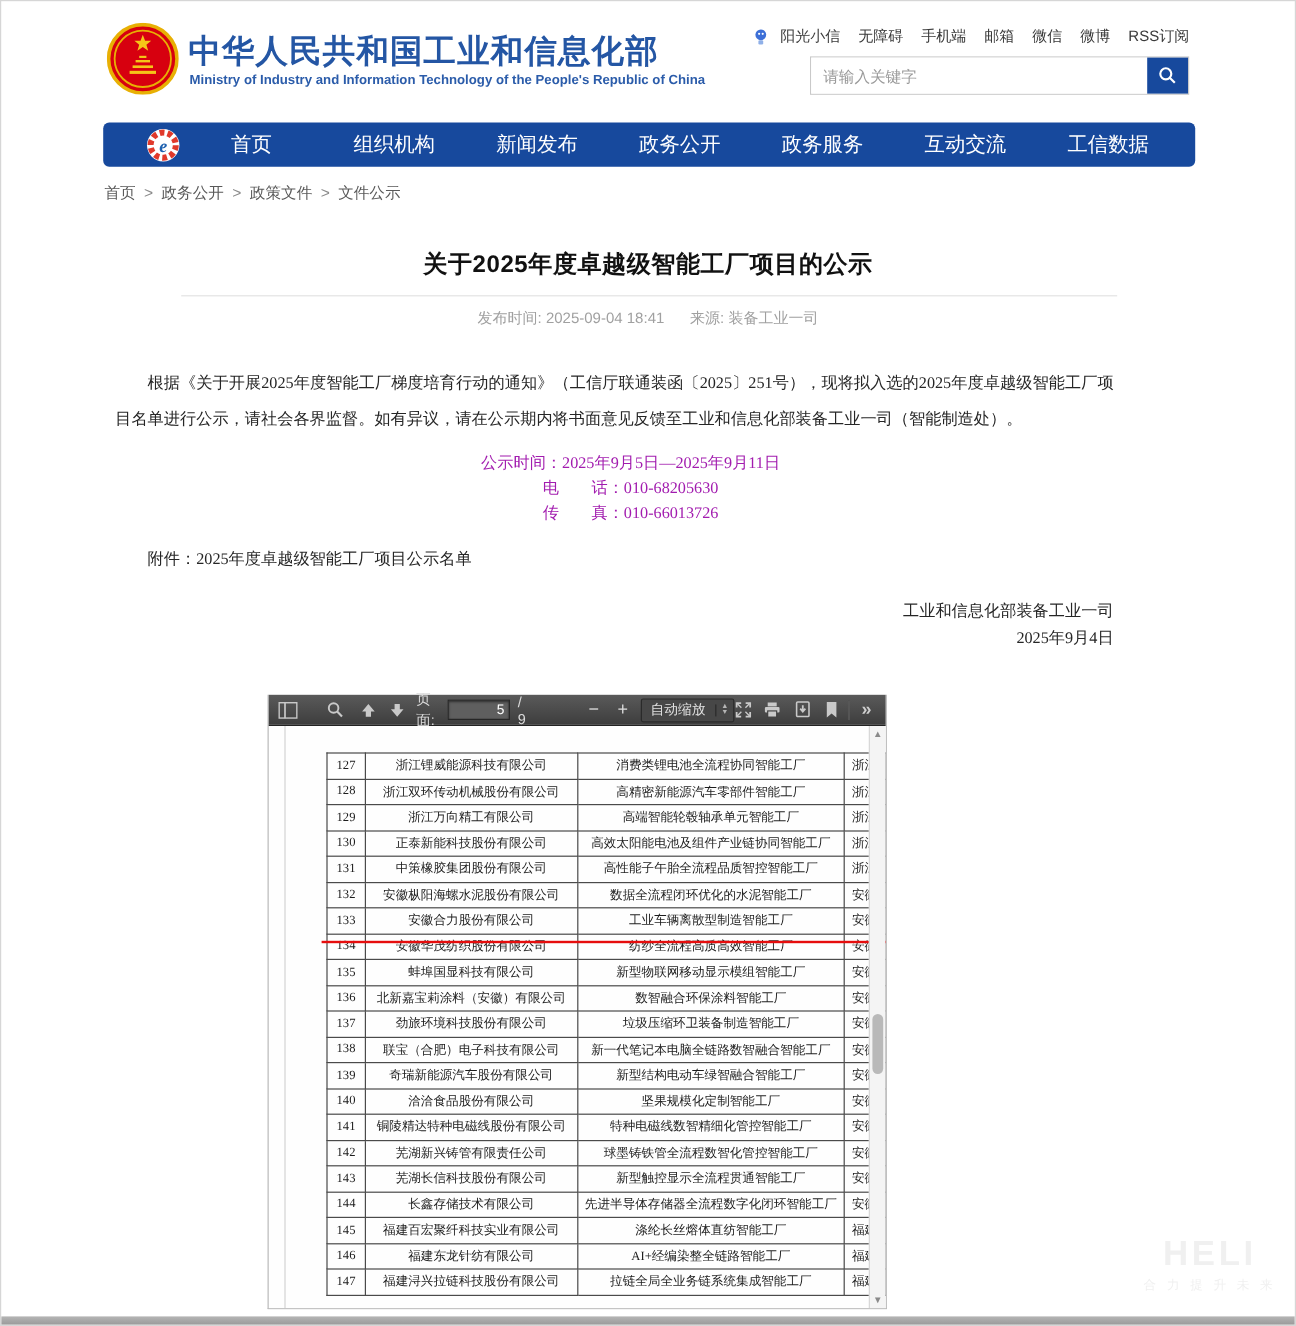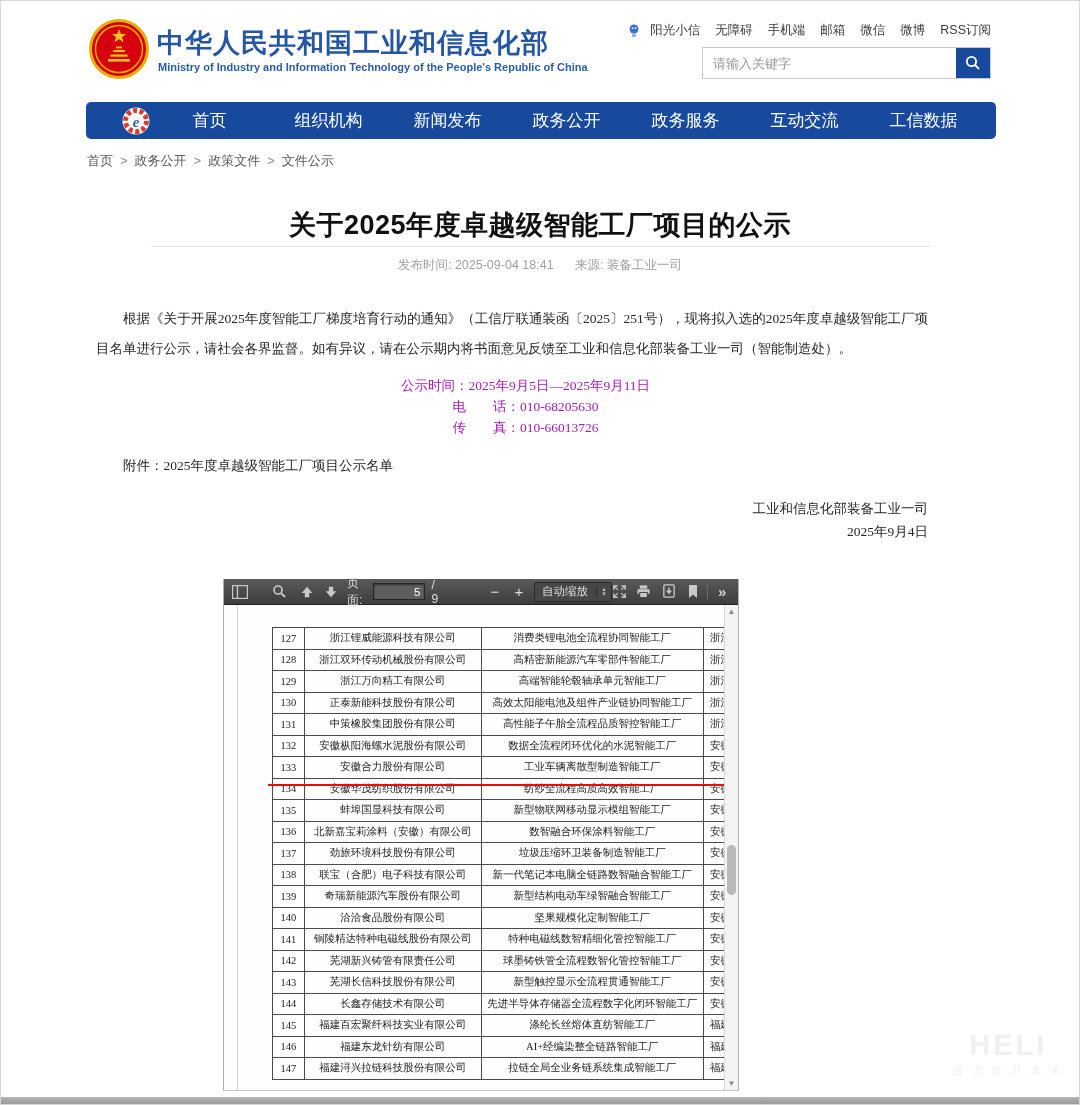--- a/index.html
+++ b/index.html
@@ -6,37 +6,37 @@
   body{font-family:"Liberation Sans", sans-serif;}
   #app{position:relative;width:1080px;height:1105px;background:#fff;border:1px solid #d6d6d6;box-sizing:border-box;overflow:hidden;}
 
   
   .emblem{position:absolute;left:88px;top:18px;width:60px;height:60px;}
   .site-title{position:absolute;left:156px;top:24px;font-size:27px;font-weight:bold;color:#2456a4;letter-spacing:1px;white-space:nowrap;}
   .site-subtitle{position:absolute;left:157px;top:60px;font-size:11px;font-weight:600;color:#2b5caa;white-space:nowrap;}
   .toplinks{position:absolute;right:88px;top:21px;display:flex;align-items:center;gap:15px;font-size:12.5px;color:#3a3a3a;}
   .toplinks .lnk{cursor:pointer;white-space:nowrap;}
   .lamp{width:14px;height:16px;margin-right:-6px;}
-  .searchbar{position:absolute;right:88px;top:46px;width:289px;height:32px;display:flex;border:1px solid #c9c9c9;box-sizing:border-box;}
+  .searchbar{position:absolute;right:88px;top:46px;width:316px;height:32px;display:flex;border:1px solid #c9c9c9;box-sizing:border-box;}
   .searchbar input{flex:1;border:none;outline:none;padding:0 10px;font-size:13px;color:#333;font-family:"Liberation Sans",sans-serif;}
   .searchbar input::placeholder{color:#9a9a9a;}
   .search-btn{width:34px;height:30px;background:#17499d;display:flex;align-items:center;justify-content:center;cursor:pointer;flex:0 0 34px;}
 
   
   .navbar{position:absolute;left:85px;top:101px;width:910px;height:37px;background:#17499d;border-radius:5px;display:flex;align-items:center;}
   .nav-logo{margin-left:36px;width:28px;height:28px;flex:0 0 28px;}
   .nav-item{width:119px;text-align:center;color:#fff;font-size:17px;cursor:pointer;white-space:nowrap;}
 
   
   .breadcrumb{position:absolute;left:86px;top:151px;font-size:13px;color:#595959;display:flex;align-items:center;}
   .crumb{cursor:pointer;}
   .crumb:not(:last-child)::after{content:">";color:#8a8a8a;margin:0 7px;cursor:default;}
 
   
-  .art-title{position:absolute;left:0;top:206px;width:100%;text-align:center;font-size:27px;font-weight:bold;color:#111;letter-spacing:0.5px;}
+  .art-title{position:absolute;left:0;top:206px;width:100%;text-align:center;font-size:20px;font-weight:bold;color:#111;letter-spacing:0.5px;}
   .divider{position:absolute;left:150px;top:245px;width:780px;border-top:1px solid #e3e3e3;}
   .meta{position:absolute;left:0;top:256px;width:100%;text-align:center;font-size:12.5px;color:#a0a0a0;}
   .meta span{margin:0 9px;}
   .body-text{position:absolute;left:95px;top:303px;width:832px;font-family:"Liberation Serif","DejaVu Serif",serif;font-size:13.5px;color:#262626;}
   .para1{line-height:30px;text-indent:2em;margin:0;text-align:justify;}
   .info-lines{position:absolute;left:95px;top:374px;width:832px;font-family:Liberation Serif, serif;font-size:13.5px;color:#a21caf;line-height:21px;text-align:center;}
   .info-lines div{text-indent:2em;}
   .attachment{position:absolute;left:95px;top:456px;width:832px;font-family:"Liberation Serif","DejaVu Serif",serif;font-size:13.5px;color:#262626;text-indent:2em;}
   .signature{position:absolute;left:95px;top:496px;width:832px;font-family:"Liberation Serif","DejaVu Serif",serif;font-size:13.5px;color:#262626;text-align:right;line-height:23px;}
 

